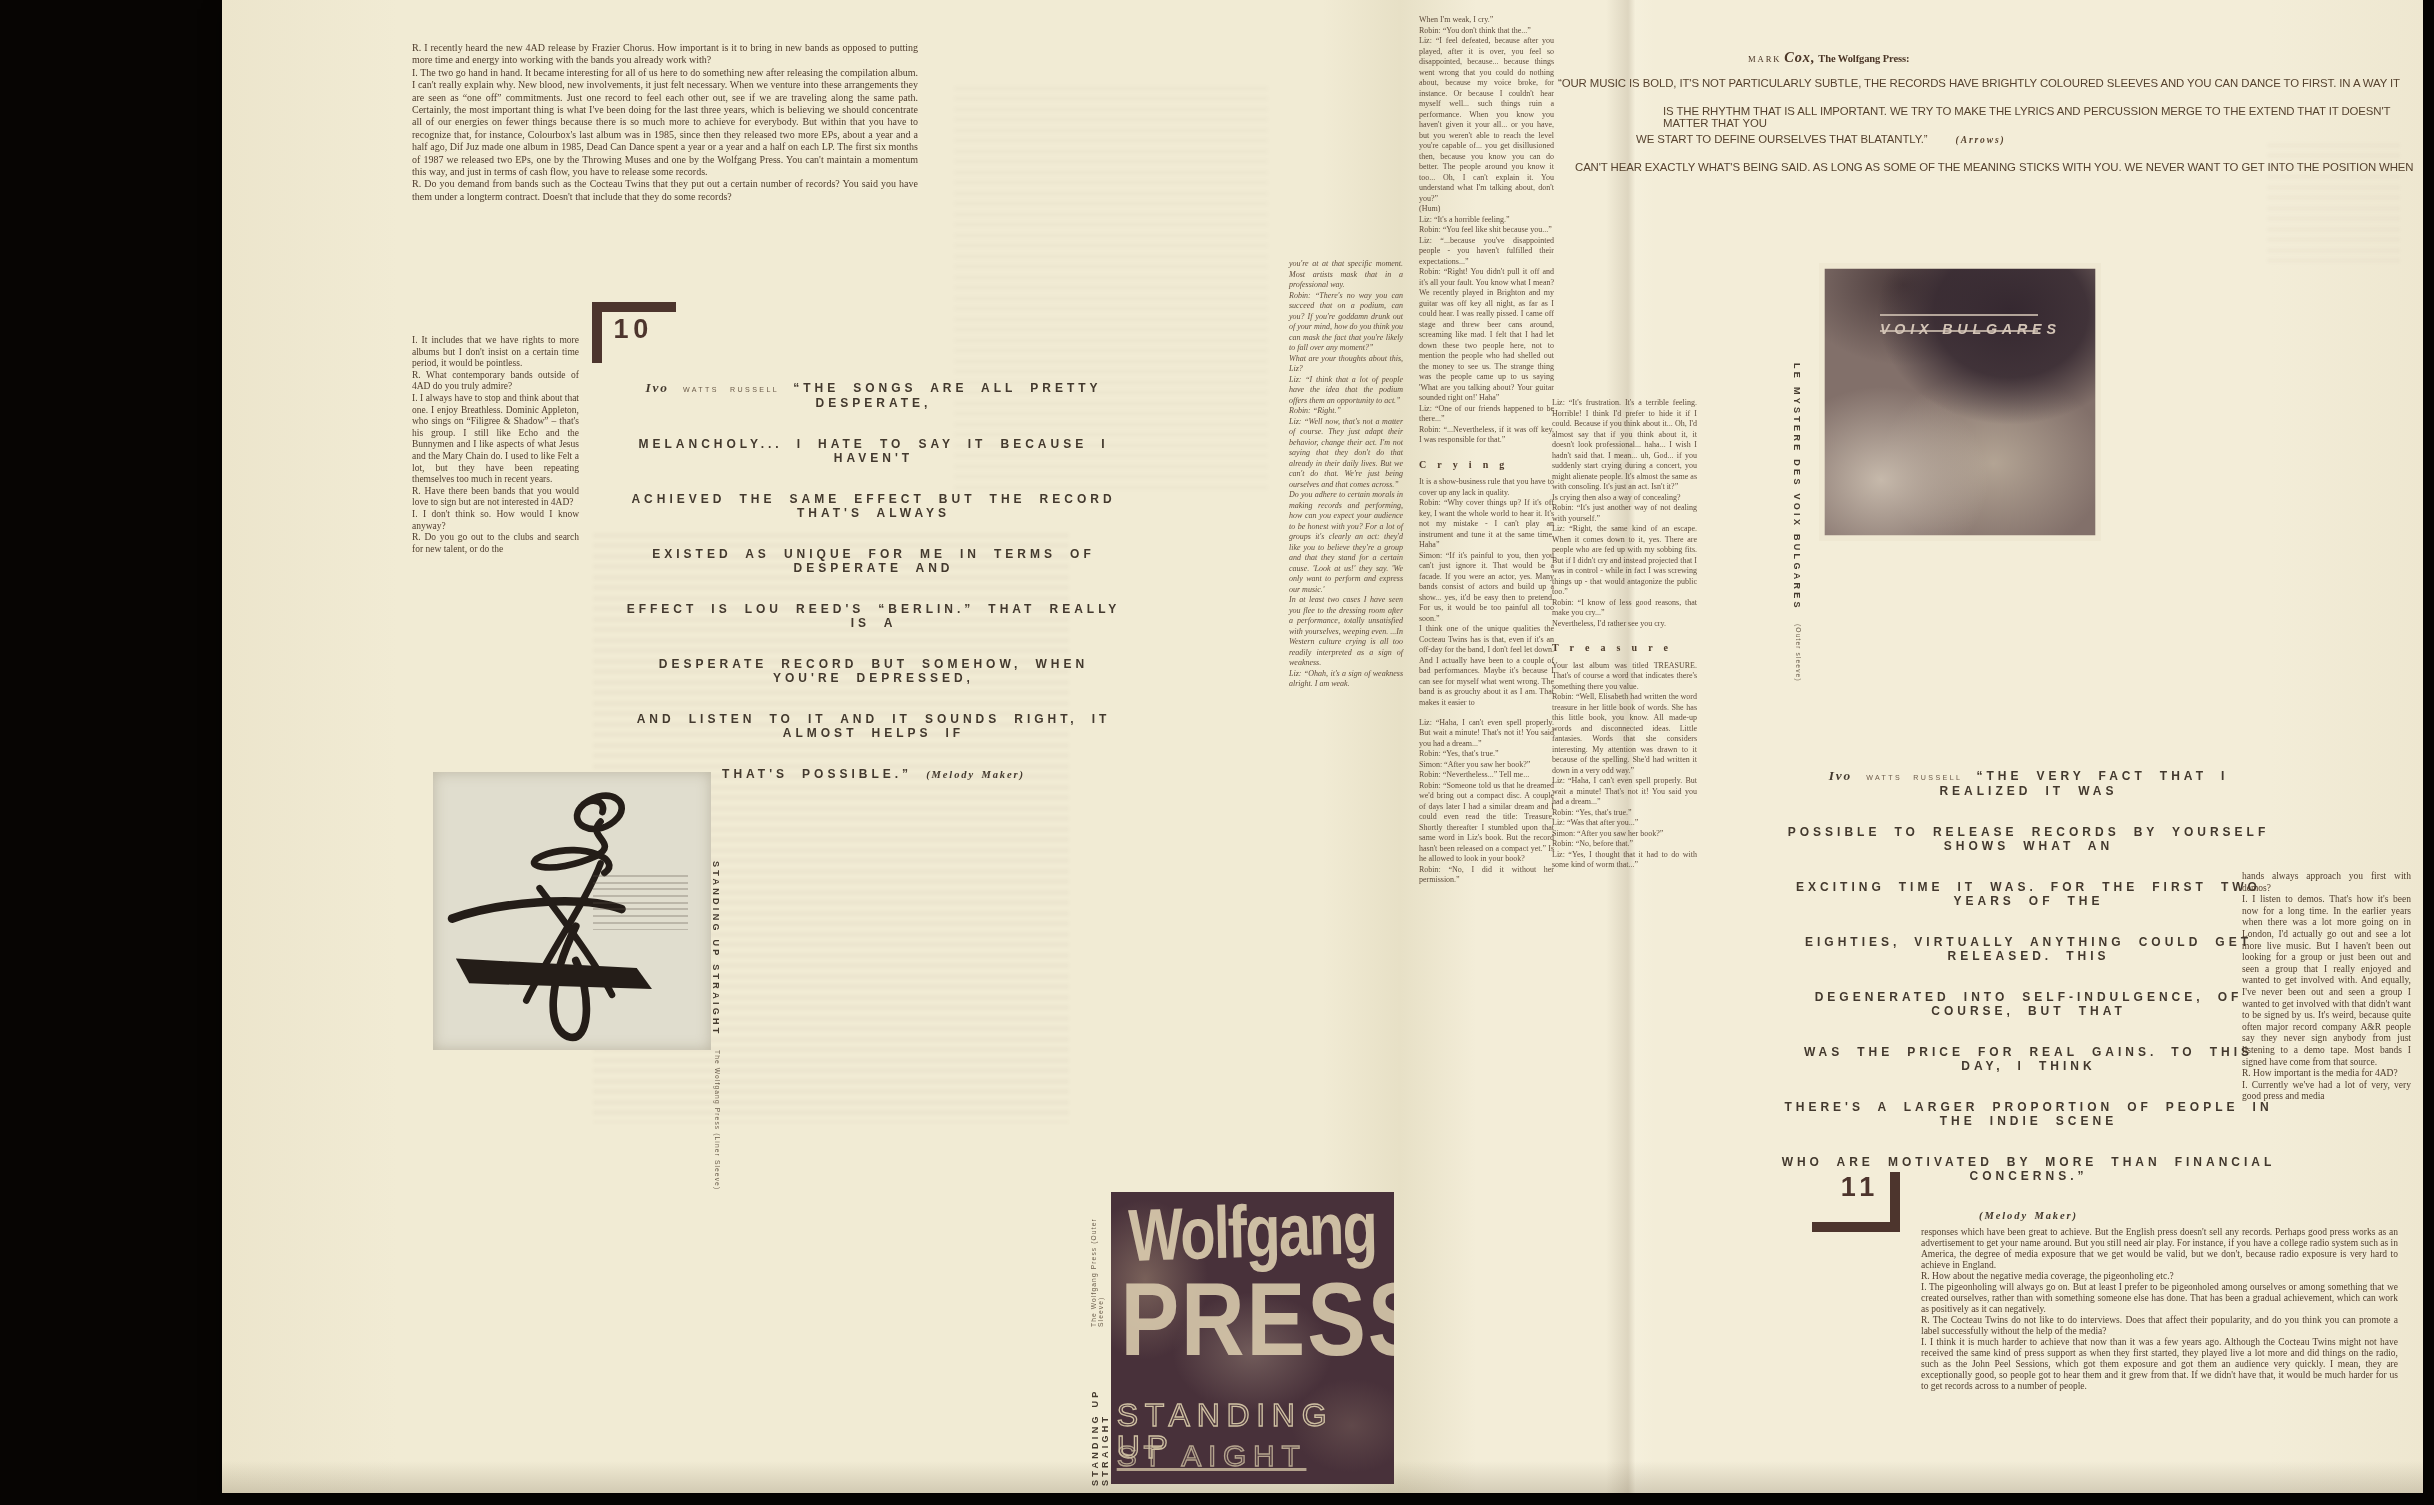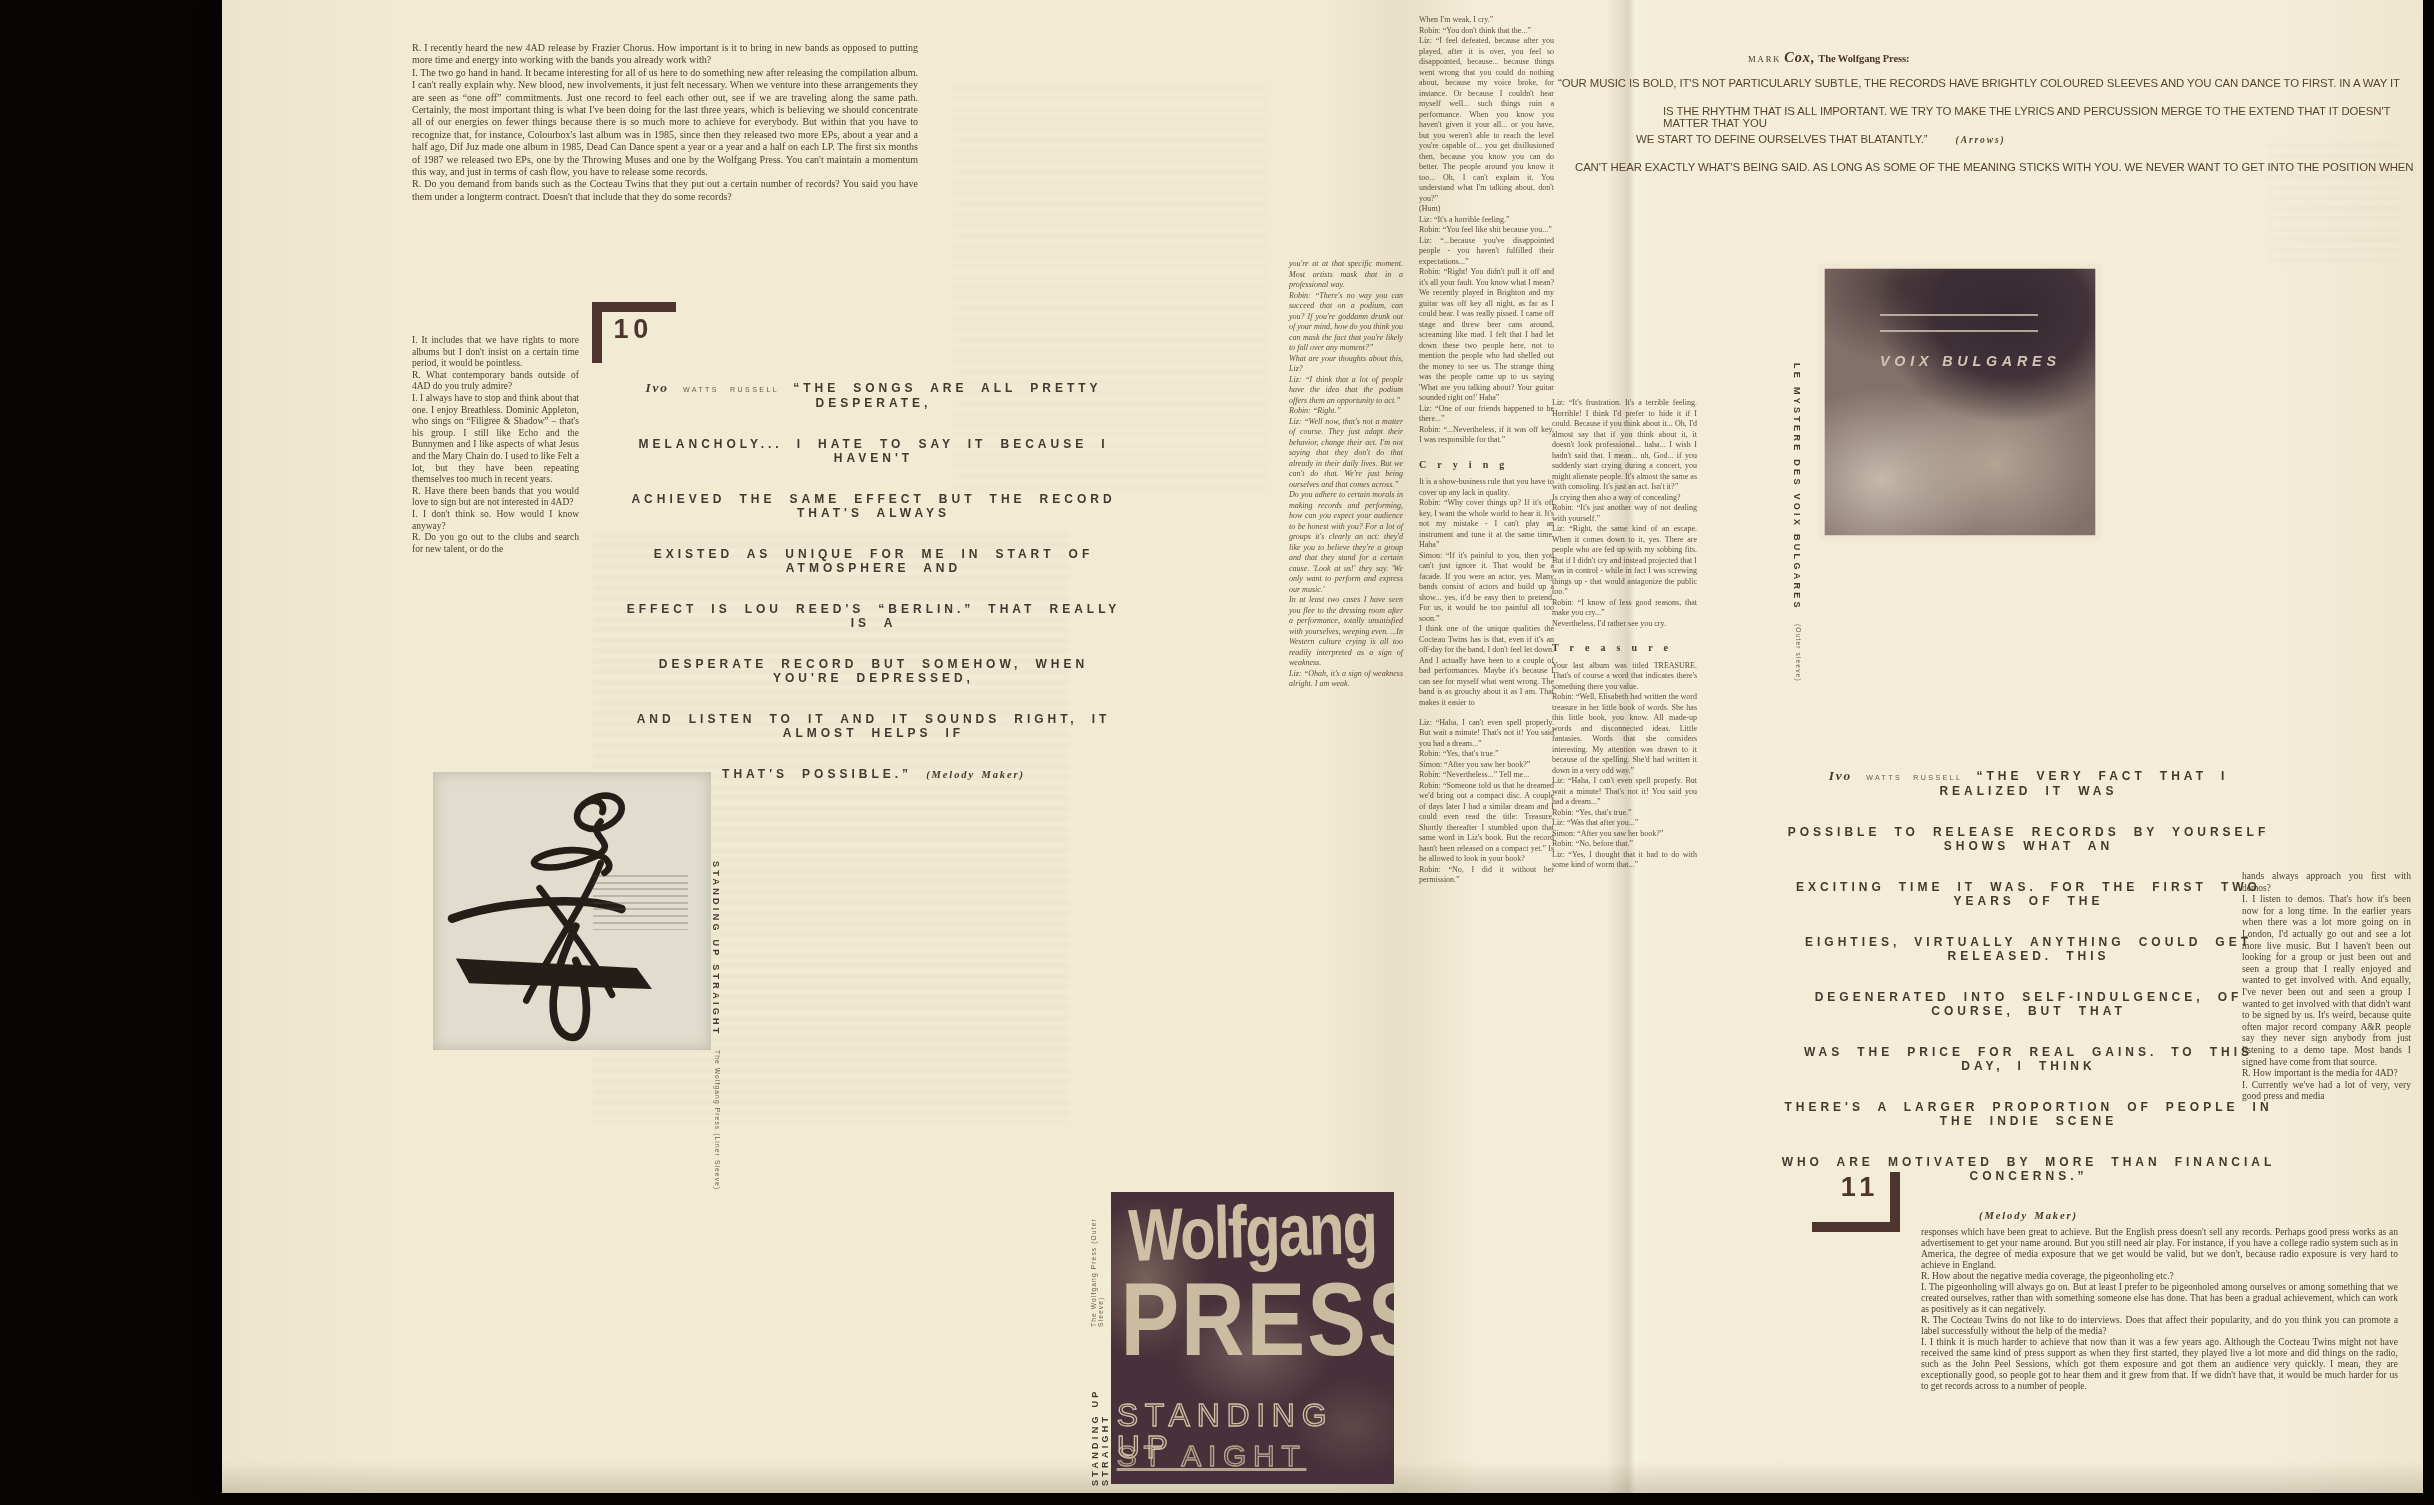--- a/index.html
+++ b/index.html
@@ -115,21 +115,21 @@
   </div>
 
   <div class="abs pull" style="left:578px;top:380px;width:495px;">
     <div class="pq-line">
       <span class="pq-name">Ivo</span>
       <span class="pq-name-rest">WATTS RUSSELL</span>
       <span>“THE SONGS ARE ALL PRETTY DESPERATE,</span>
     </div>
     <div class="pq-line">MELANCHOLY... I HATE TO SAY IT BECAUSE I HAVEN'T</div>
     <div class="pq-line">ACHIEVED THE SAME EFFECT BUT THE RECORD THAT'S ALWAYS</div>
-    <div class="pq-line">EXISTED AS UNIQUE FOR ME IN START OF ATMOSPHERE AND</div>
+    <div class="pq-line">EXISTED AS UNIQUE FOR ME IN TERMS OF DESPERATE AND</div>
     <div class="pq-line">EFFECT IS LOU REED'S “BERLIN.” THAT REALLY IS A</div>
     <div class="pq-line">DESPERATE RECORD BUT SOMEHOW, WHEN YOU'RE DEPRESSED,</div>
     <div class="pq-line">AND LISTEN TO IT AND IT SOUNDS RIGHT, IT ALMOST HELPS IF</div>
     <div class="pq-line">
       <span>THAT'S POSSIBLE.”</span>
       <span class="pq-source">(Melody Maker)</span>
     </div>
   </div>
 
   <div class="abs" id="sig-box" style="left:433px;top:772px;width:278px;height:278px;">
@@ -227,21 +227,21 @@
     <div class="cq-line" style="padding-left:78px;">
       <span>WE START TO DEFINE OURSELVES THAT BLATANTLY.”</span>
       <span class="cq-src">(Arrows)</span>
     </div>
     <div class="cq-line" style="padding-left:17px;">CAN'T HEAR EXACTLY WHAT'S BEING SAID. AS LONG AS SOME OF THE MEANING STICKS WITH YOU. WE NEVER WANT TO GET INTO THE POSITION WHEN</div>
   </div>
 
   <div class="abs" id="voix" style="left:1819px;top:263px;width:282px;height:278px;">
     <div class="voix-rule" style="left:61px;top:51px;width:158px;"></div>
     <div class="voix-rule" style="left:61px;top:67px;width:158px;"></div>
-    <div id="voix-title" style="left:61px;top:90px;">VOIX BULGARES</div>
+    <div id="voix-title" style="left:61px;top:58px;">VOIX BULGARES</div>
   </div>
 
   <div class="abs vcap" style="left:1792px;top:363px;height:399px;">
     <span class="vt">LE MYSTERE DES VOIX BULGARES</span>
     <span class="vs">(Outer sleeve)</span>
   </div>
 
   <div class="abs pull" style="left:1733px;top:768px;width:495px;">
     <div class="pq-line">
       <span class="pq-name">Ivo</span>

